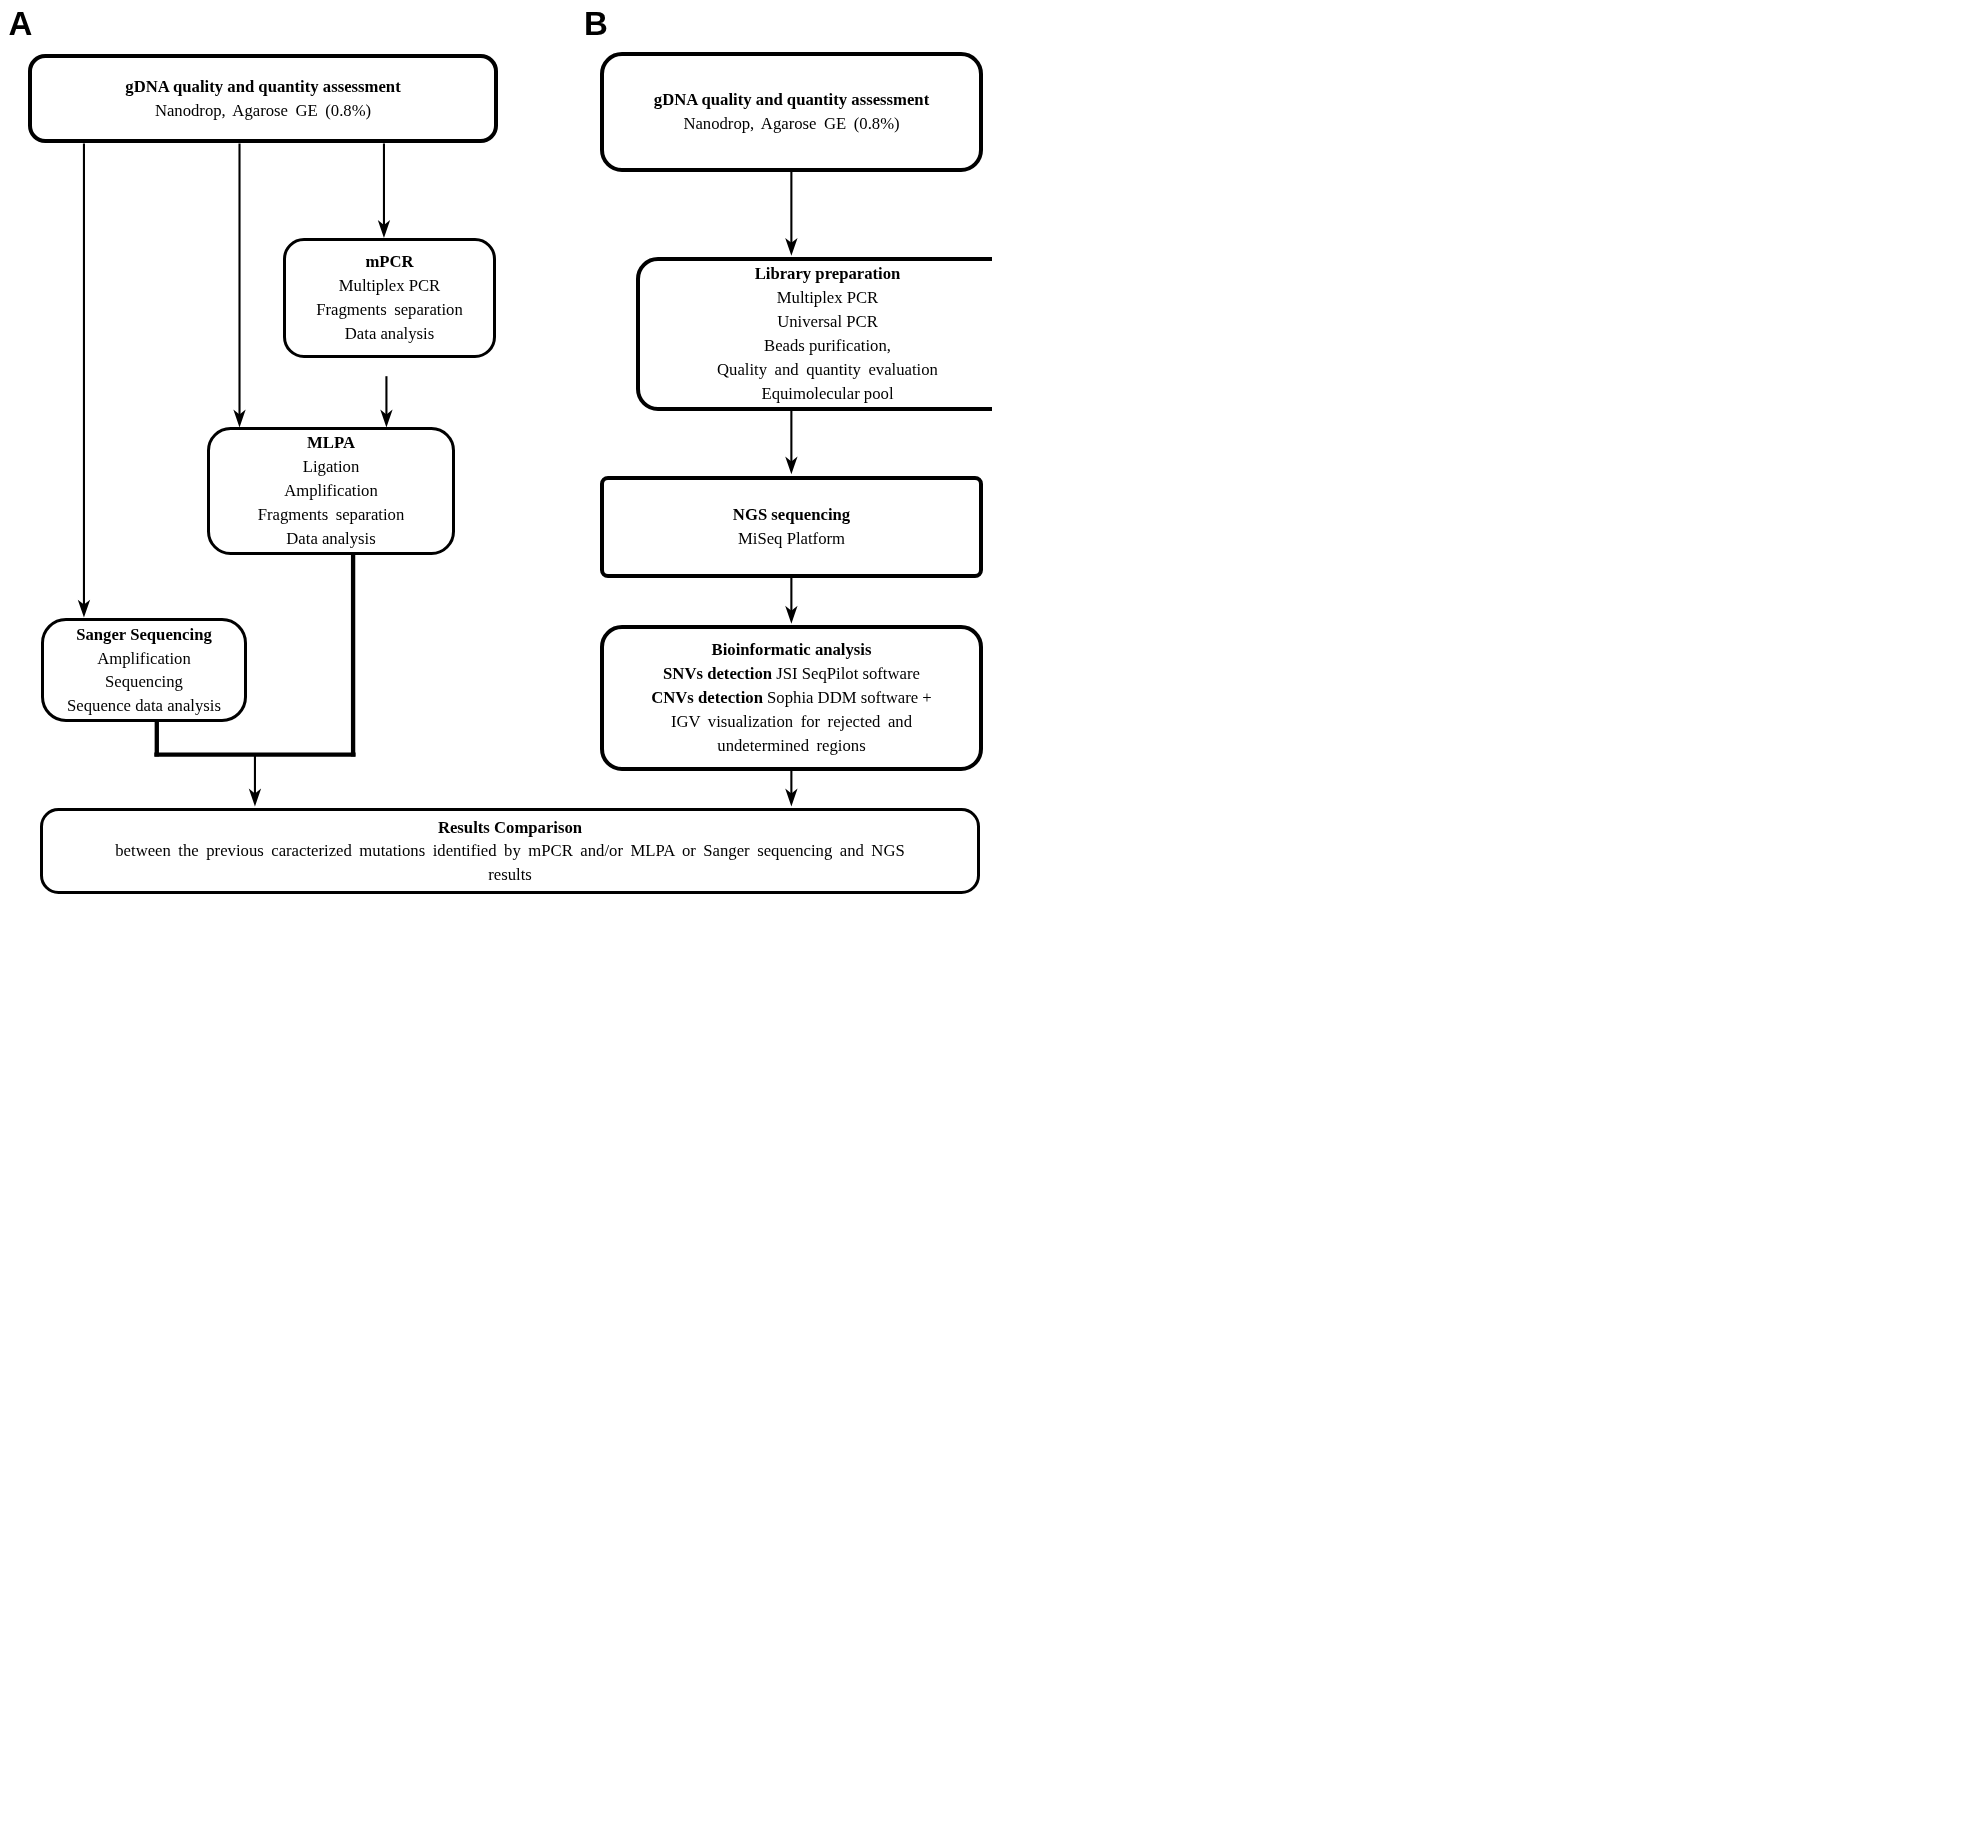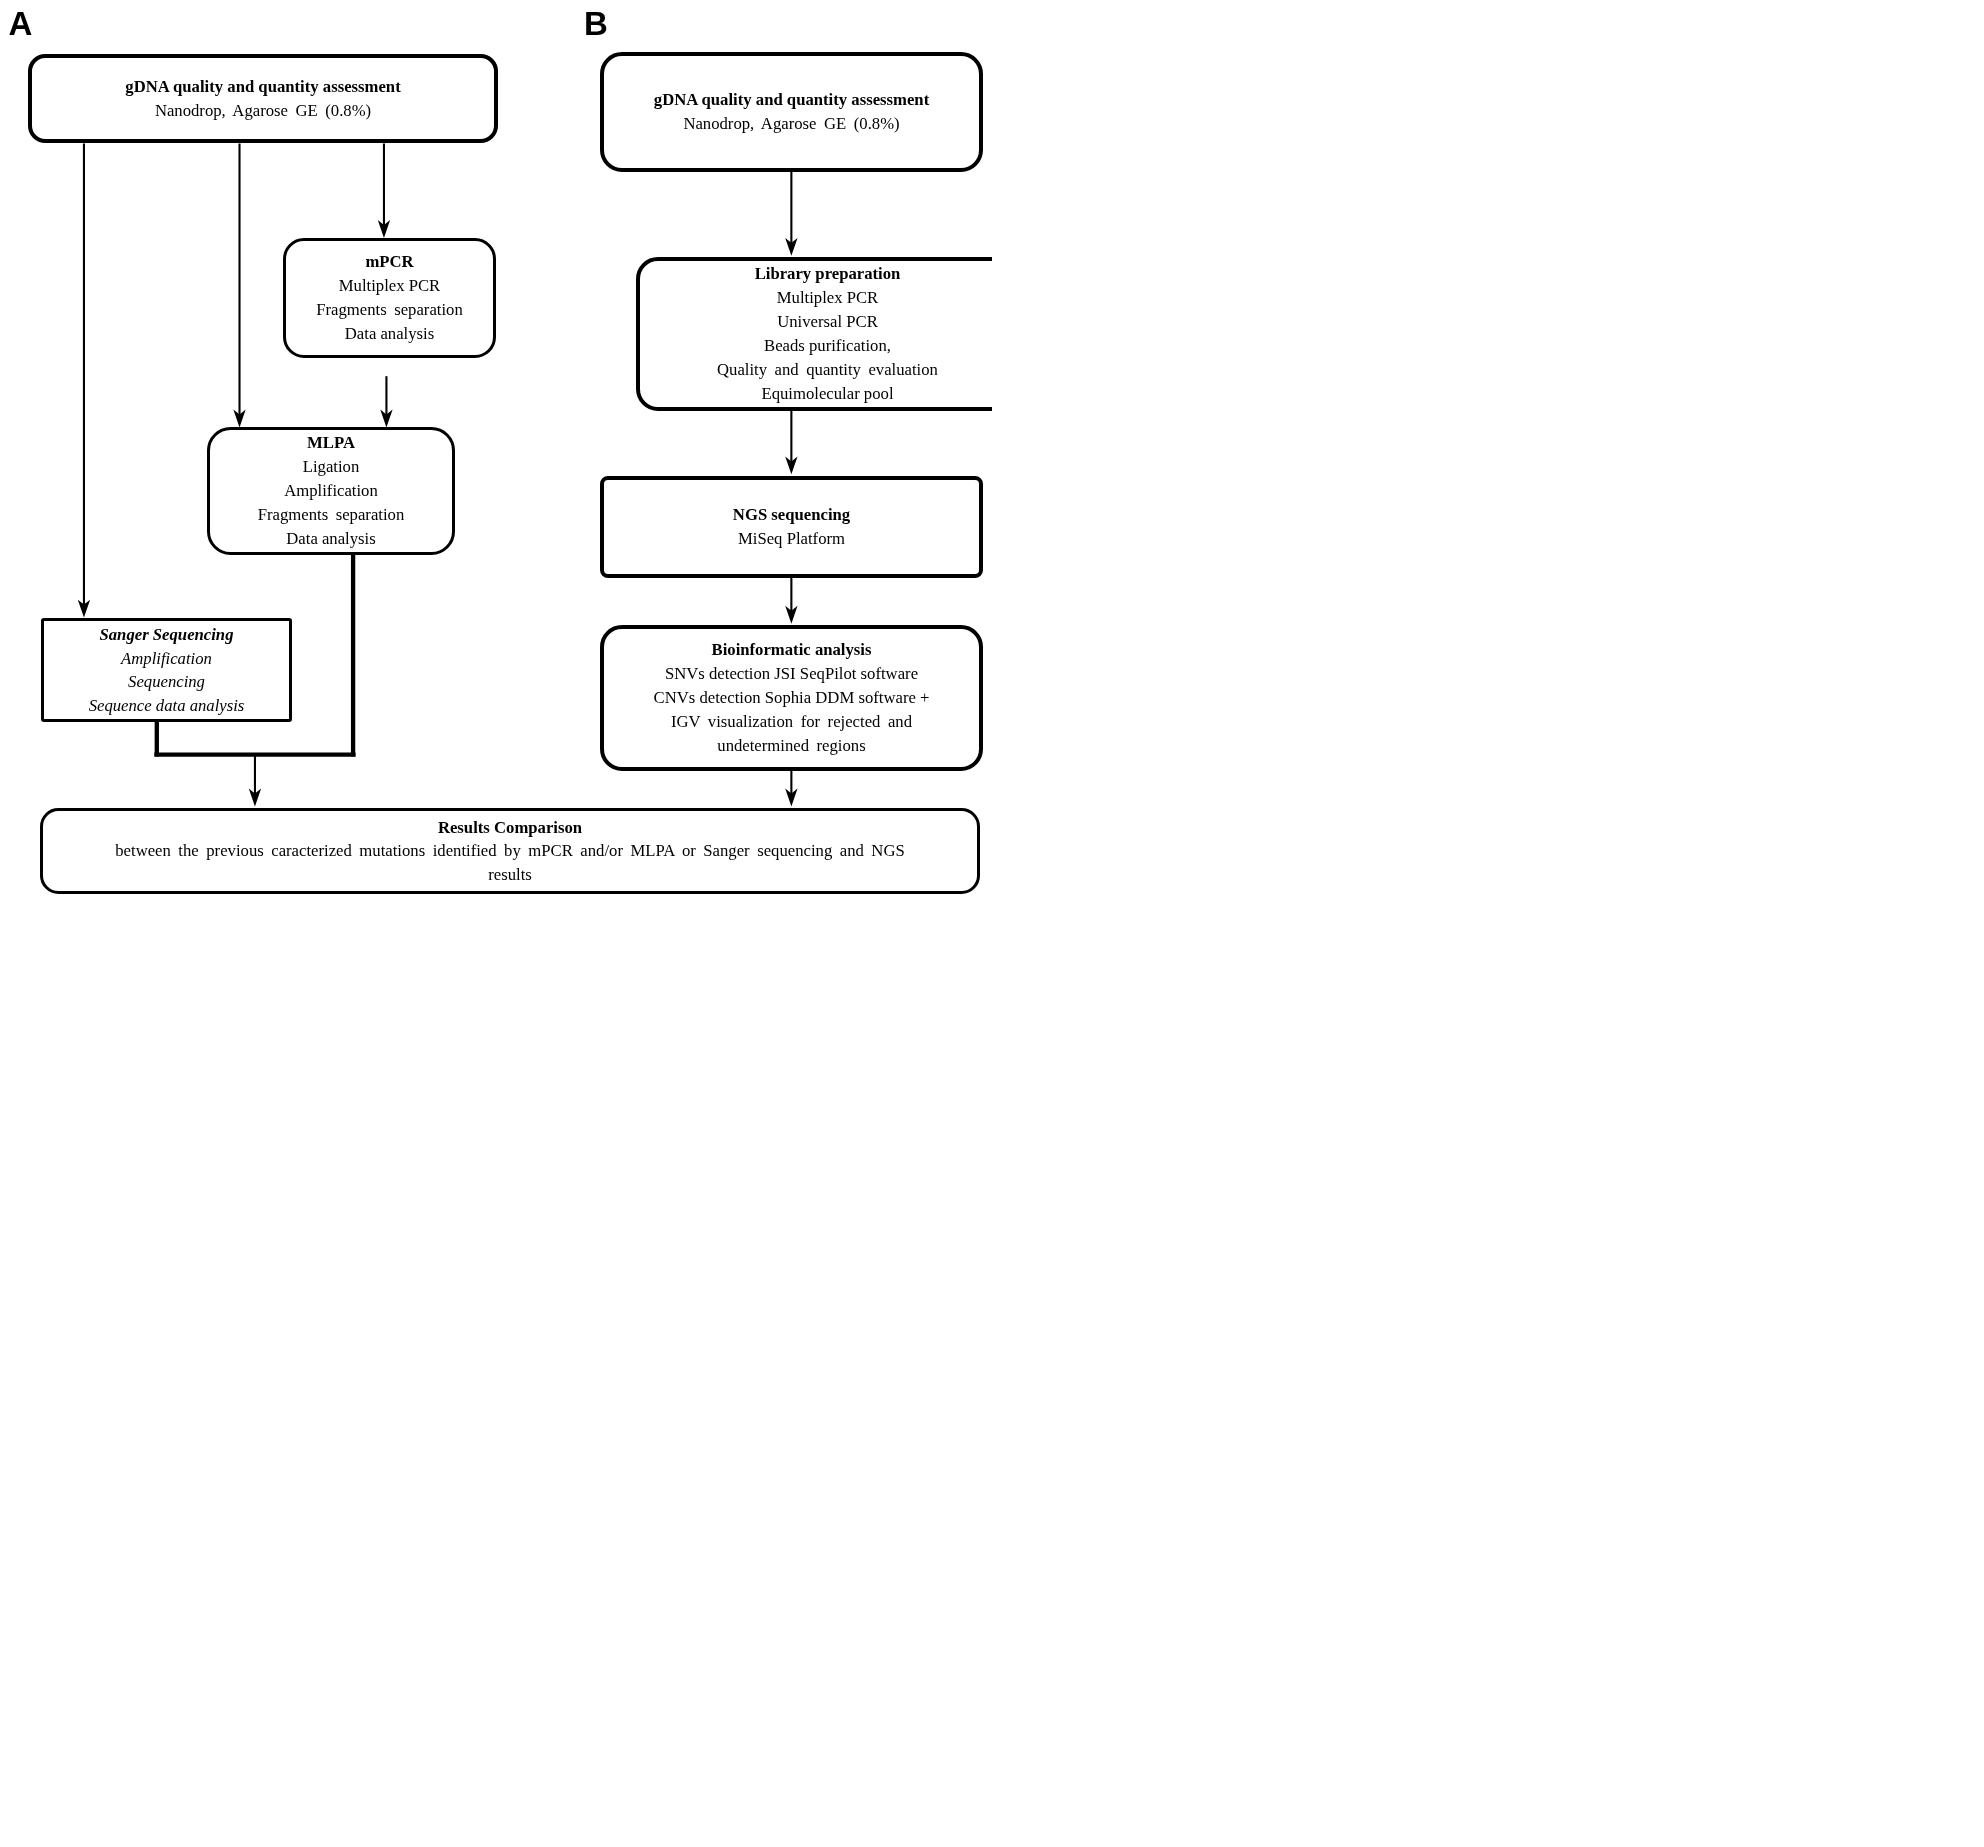--- a/index.html
+++ b/index.html
@@ -44,26 +44,26 @@
     display: flex;
     flex-direction: column;
     justify-content: center;
     align-items: center;
     text-align: center;
     font-size: 16.7px;
     line-height: 24px;
     padding: 2.5px 6.2px;
   }
   .box .title { font-weight: bold; }
-  .b { font-weight: normal; }
+  .b { font-weight: bold; }
   .wide { word-spacing: 0.2em; }
   .box-gdna-a    { left: 28px;  top: 54px;   width: 470px;  height: 89px; border-radius: 17.3px; border-width: 4.3px; }
   .box-mpcr      { left: 283px; top: 238px;  width: 213px;  height: 120px; border-radius: 21px; }
   .box-mlpa      { left: 207px; top: 427px;  width: 248px;  height: 128px; border-radius: 23.5px; font-family: Liberation Serif, serif; }
-  .box-sanger    { left: 41px;  top: 618px; width: 251px;  height: 104px; border-radius: 3px; line-height: 23.5px; font-style: italic; }
+  .box-sanger    { left: 41px;  top: 618px; width: 206px;  height: 104px; border-radius: 25px; line-height: 23.5px; }
   .box-gdna-b    { left: 600px; top: 52px;   width: 383px;  height: 120px; border-radius: 22px; border-width: 4.3px; }
   .box-library   { left: 600px; top: 257px;  width: 383px;  height: 154px; border-radius: 22px; border-width: 4.3px; margin-left: 36px; }
   .box-ngs       { left: 600px; top: 476px;  width: 383px;  height: 102px; border-radius: 8px; border-width: 4.3px; }
   .box-bioinfo   { left: 600px; top: 625px; width: 383px;  height: 146px; border-radius: 22px; border-width: 4.3px; }
   .box-results   { left: 40px;  top: 808px; width: 940px; height: 86px; border-radius: 18.5px; line-height: 23.5px; }
 </style>
 </head>
 <body>
 
 <div class="canvas">

